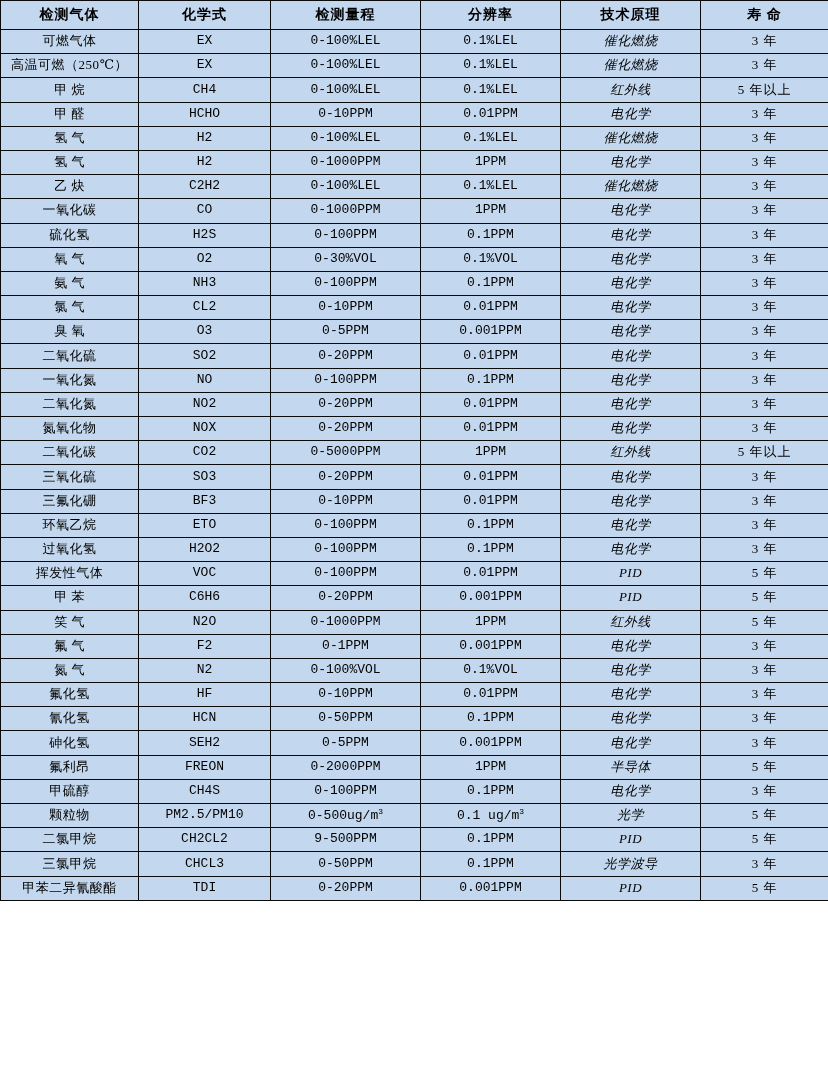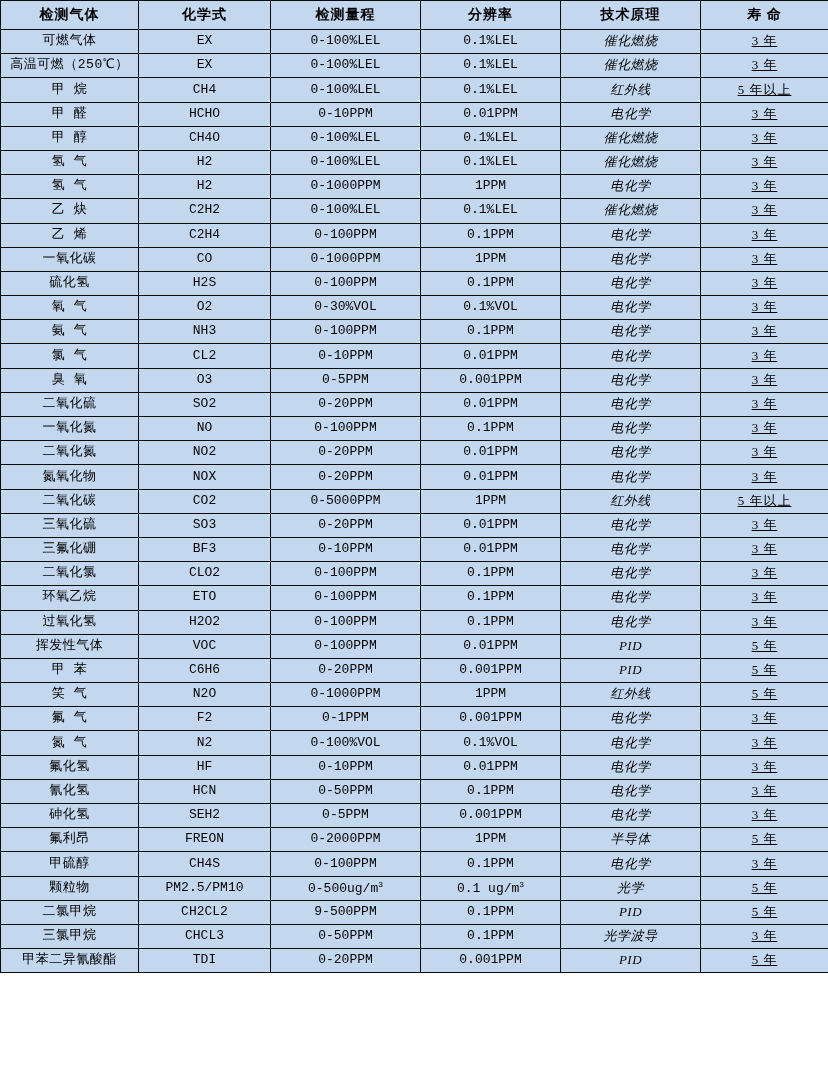--- a/index.html
+++ b/index.html
@@ -42,38 +42,36 @@
   col.c0 { width: 138px; }
   col.c1 { width: 132px; }
   col.c2 { width: 150px; }
   col.c3 { width: 140px; }
   col.c4 { width: 140px; }
   col.c5 { width: 128px; }
 
   td.col-name {
     font-size: 14px;
     letter-spacing: 0.5px;
-    font-family: Liberation Mono, monospace;
   }
   td.col-formula,
   td.col-range,
   td.col-res {
     font-family: "Liberation Mono", "DejaVu Sans Mono", monospace;
     font-size: 12px;
     letter-spacing: 0;
   }
   td.col-tech {
     font-size: 13px;
     letter-spacing: 0.5px;
     font-style: italic;
   }
   td.col-life {
     font-size: 13px;
     letter-spacing: 1px;
-    text-decoration: underline;
   }
   sup {
     font-size: 8px;
     vertical-align: super;
   }
 </style>
 </head>
 <body>
 
 <table class="gas-table">
@@ -122,28 +120,20 @@
       </tr>
       <tr>
         <td class="col-name">甲 醛</td>
         <td class="col-formula">HCHO</td>
         <td class="col-range">0-10PPM</td>
         <td class="col-res">0.01PPM</td>
         <td class="col-tech">电化学</td>
         <td class="col-life">3 年</td>
       </tr>
       <tr>
-        <td class="col-name">甲 醇</td>
-        <td class="col-formula">CH4O</td>
-        <td class="col-range">0-100%LEL</td>
-        <td class="col-res">0.1%LEL</td>
-        <td class="col-tech">催化燃烧</td>
-        <td class="col-life">3 年</td>
-      </tr>
-      <tr>
         <td class="col-name">氢 气</td>
         <td class="col-formula">H2</td>
         <td class="col-range">0-100%LEL</td>
         <td class="col-res">0.1%LEL</td>
         <td class="col-tech">催化燃烧</td>
         <td class="col-life">3 年</td>
       </tr>
       <tr>
         <td class="col-name">氢 气</td>
         <td class="col-formula">H2</td>
@@ -151,28 +141,20 @@
         <td class="col-res">1PPM</td>
         <td class="col-tech">电化学</td>
         <td class="col-life">3 年</td>
       </tr>
       <tr>
         <td class="col-name">乙 炔</td>
         <td class="col-formula">C2H2</td>
         <td class="col-range">0-100%LEL</td>
         <td class="col-res">0.1%LEL</td>
         <td class="col-tech">催化燃烧</td>
-        <td class="col-life">3 年</td>
-      </tr>
-      <tr>
-        <td class="col-name">乙 烯</td>
-        <td class="col-formula">C2H4</td>
-        <td class="col-range">0-100PPM</td>
-        <td class="col-res">0.1PPM</td>
-        <td class="col-tech">电化学</td>
         <td class="col-life">3 年</td>
       </tr>
       <tr>
         <td class="col-name">一氧化碳</td>
         <td class="col-formula">CO</td>
         <td class="col-range">0-1000PPM</td>
         <td class="col-res">1PPM</td>
         <td class="col-tech">电化学</td>
         <td class="col-life">3 年</td>
       </tr>
@@ -262,28 +244,20 @@
         <td class="col-range">0-20PPM</td>
         <td class="col-res">0.01PPM</td>
         <td class="col-tech">电化学</td>
         <td class="col-life">3 年</td>
       </tr>
       <tr>
         <td class="col-name">三氟化硼</td>
         <td class="col-formula">BF3</td>
         <td class="col-range">0-10PPM</td>
         <td class="col-res">0.01PPM</td>
-        <td class="col-tech">电化学</td>
-        <td class="col-life">3 年</td>
-      </tr>
-      <tr>
-        <td class="col-name">二氧化氯</td>
-        <td class="col-formula">CLO2</td>
-        <td class="col-range">0-100PPM</td>
-        <td class="col-res">0.1PPM</td>
         <td class="col-tech">电化学</td>
         <td class="col-life">3 年</td>
       </tr>
       <tr>
         <td class="col-name">环氧乙烷</td>
         <td class="col-formula">ETO</td>
         <td class="col-range">0-100PPM</td>
         <td class="col-res">0.1PPM</td>
         <td class="col-tech">电化学</td>
         <td class="col-life">3 年</td>

